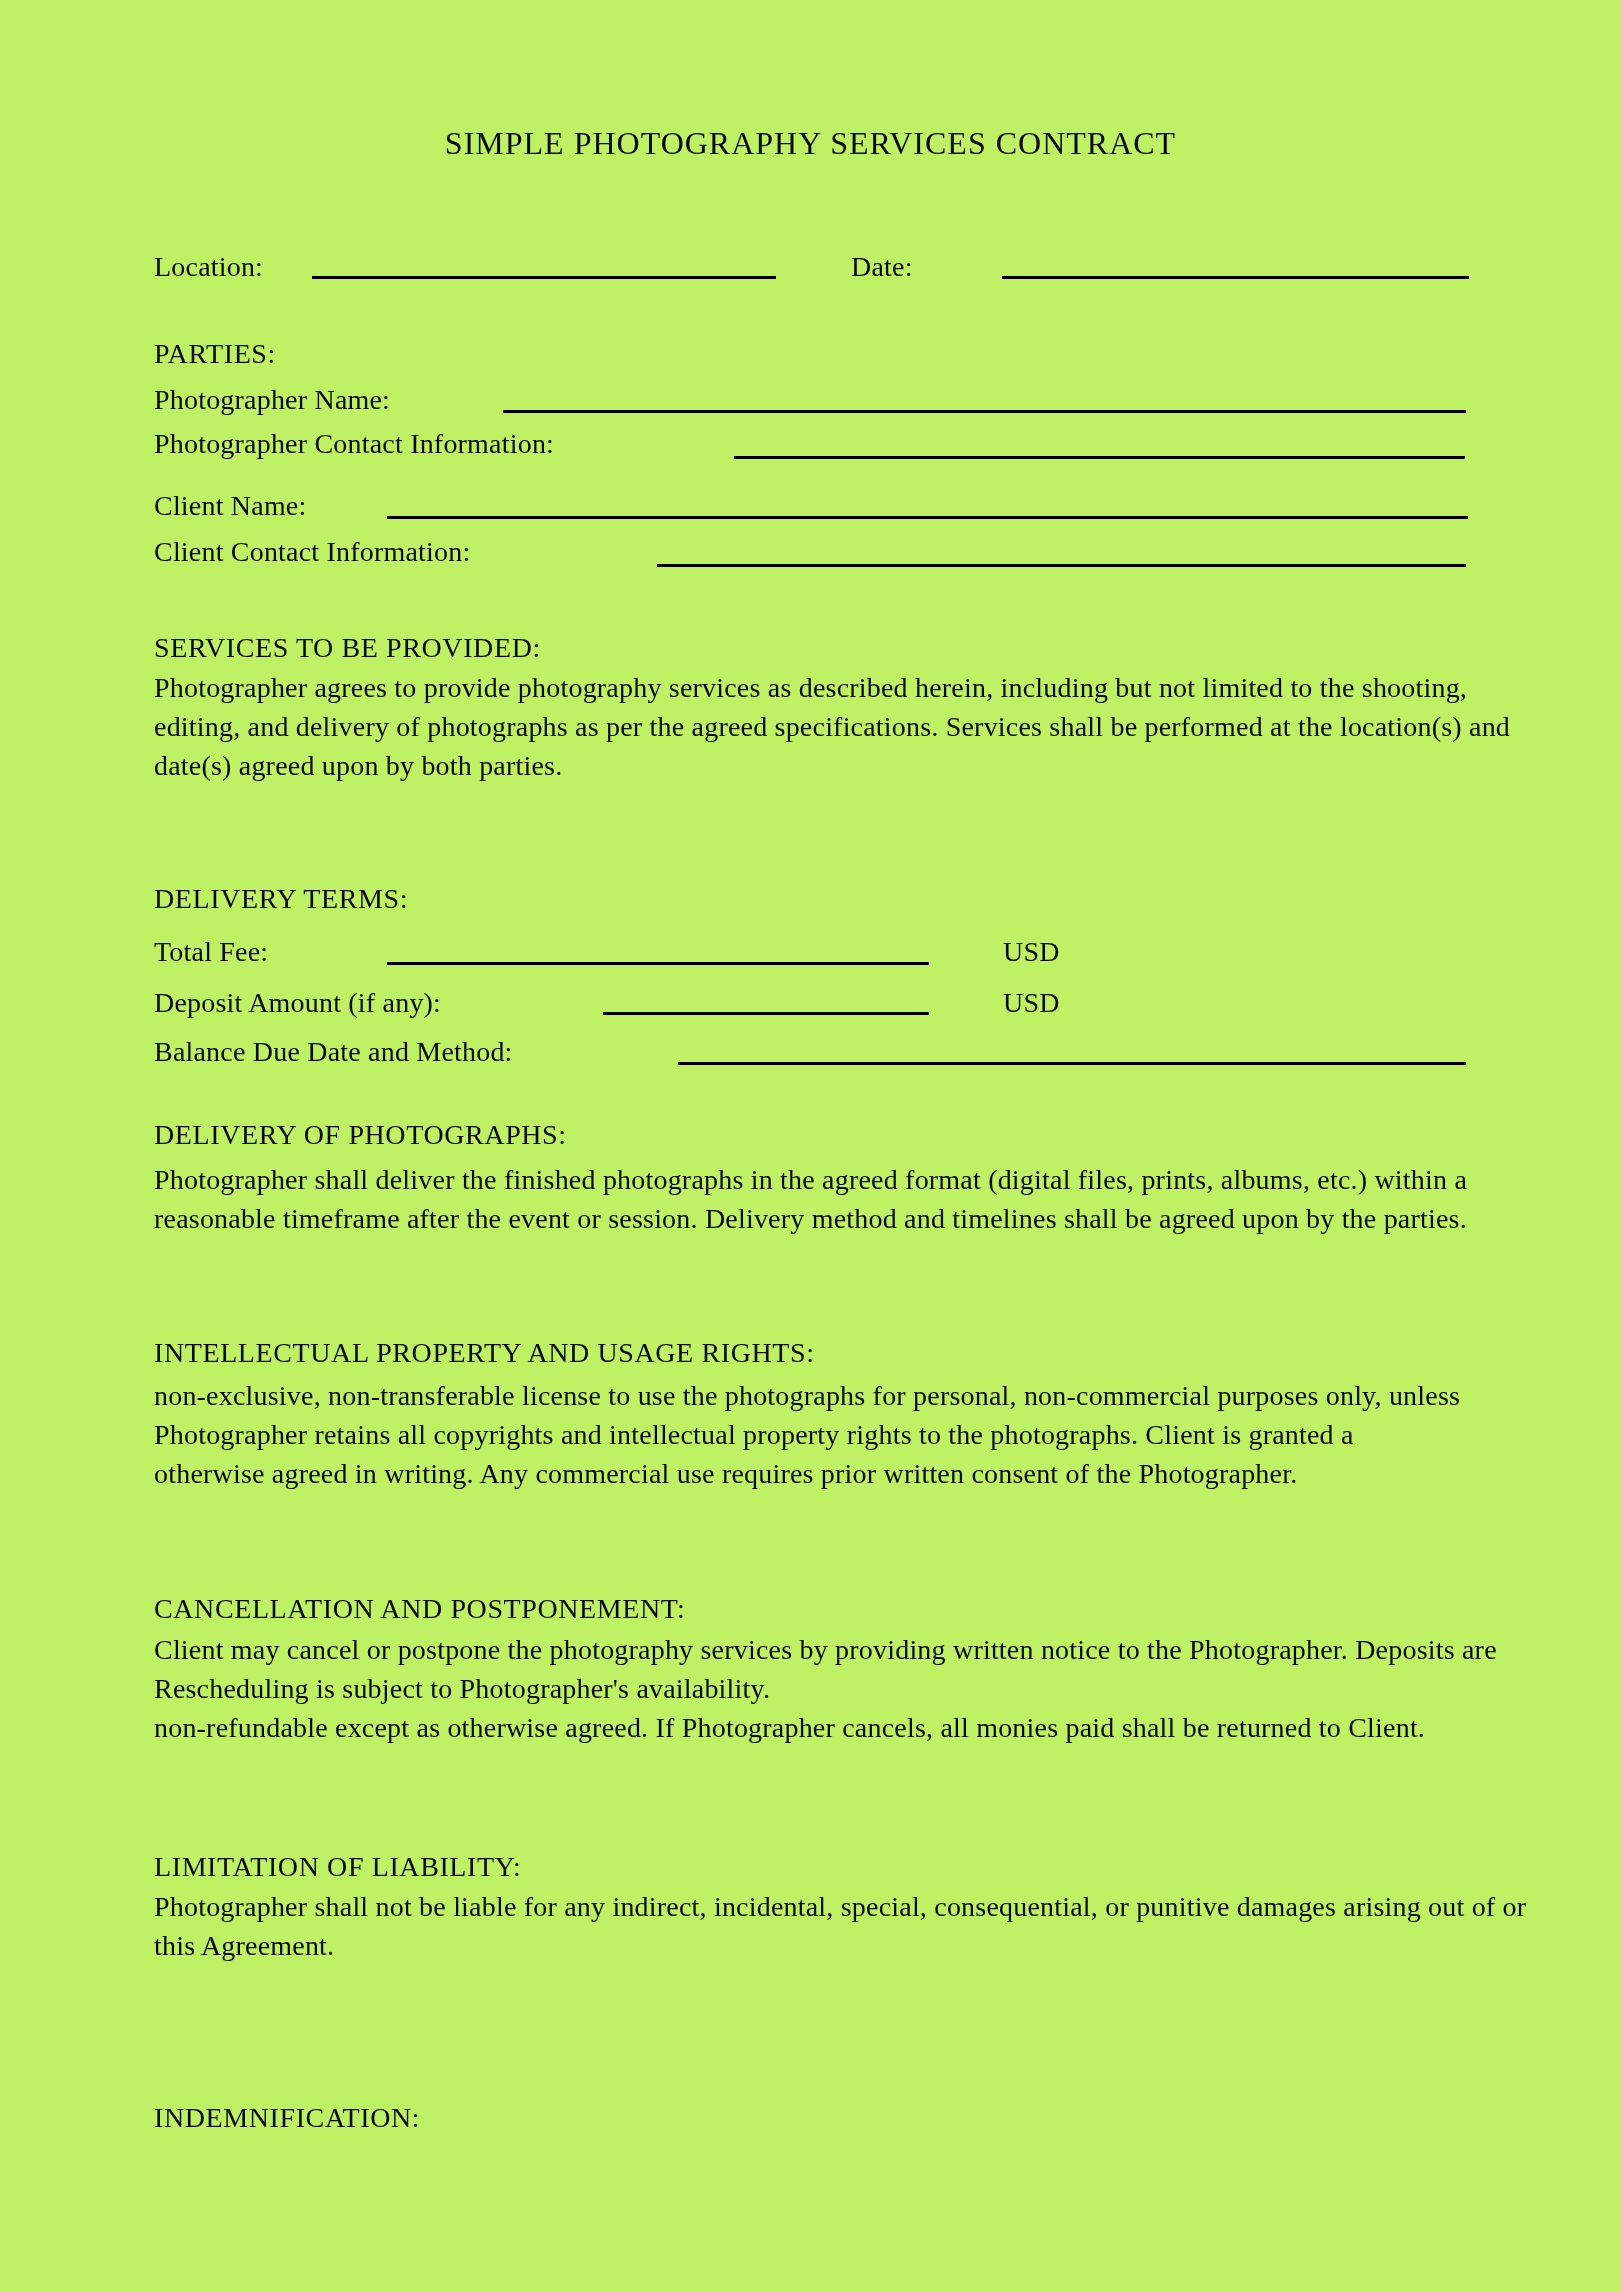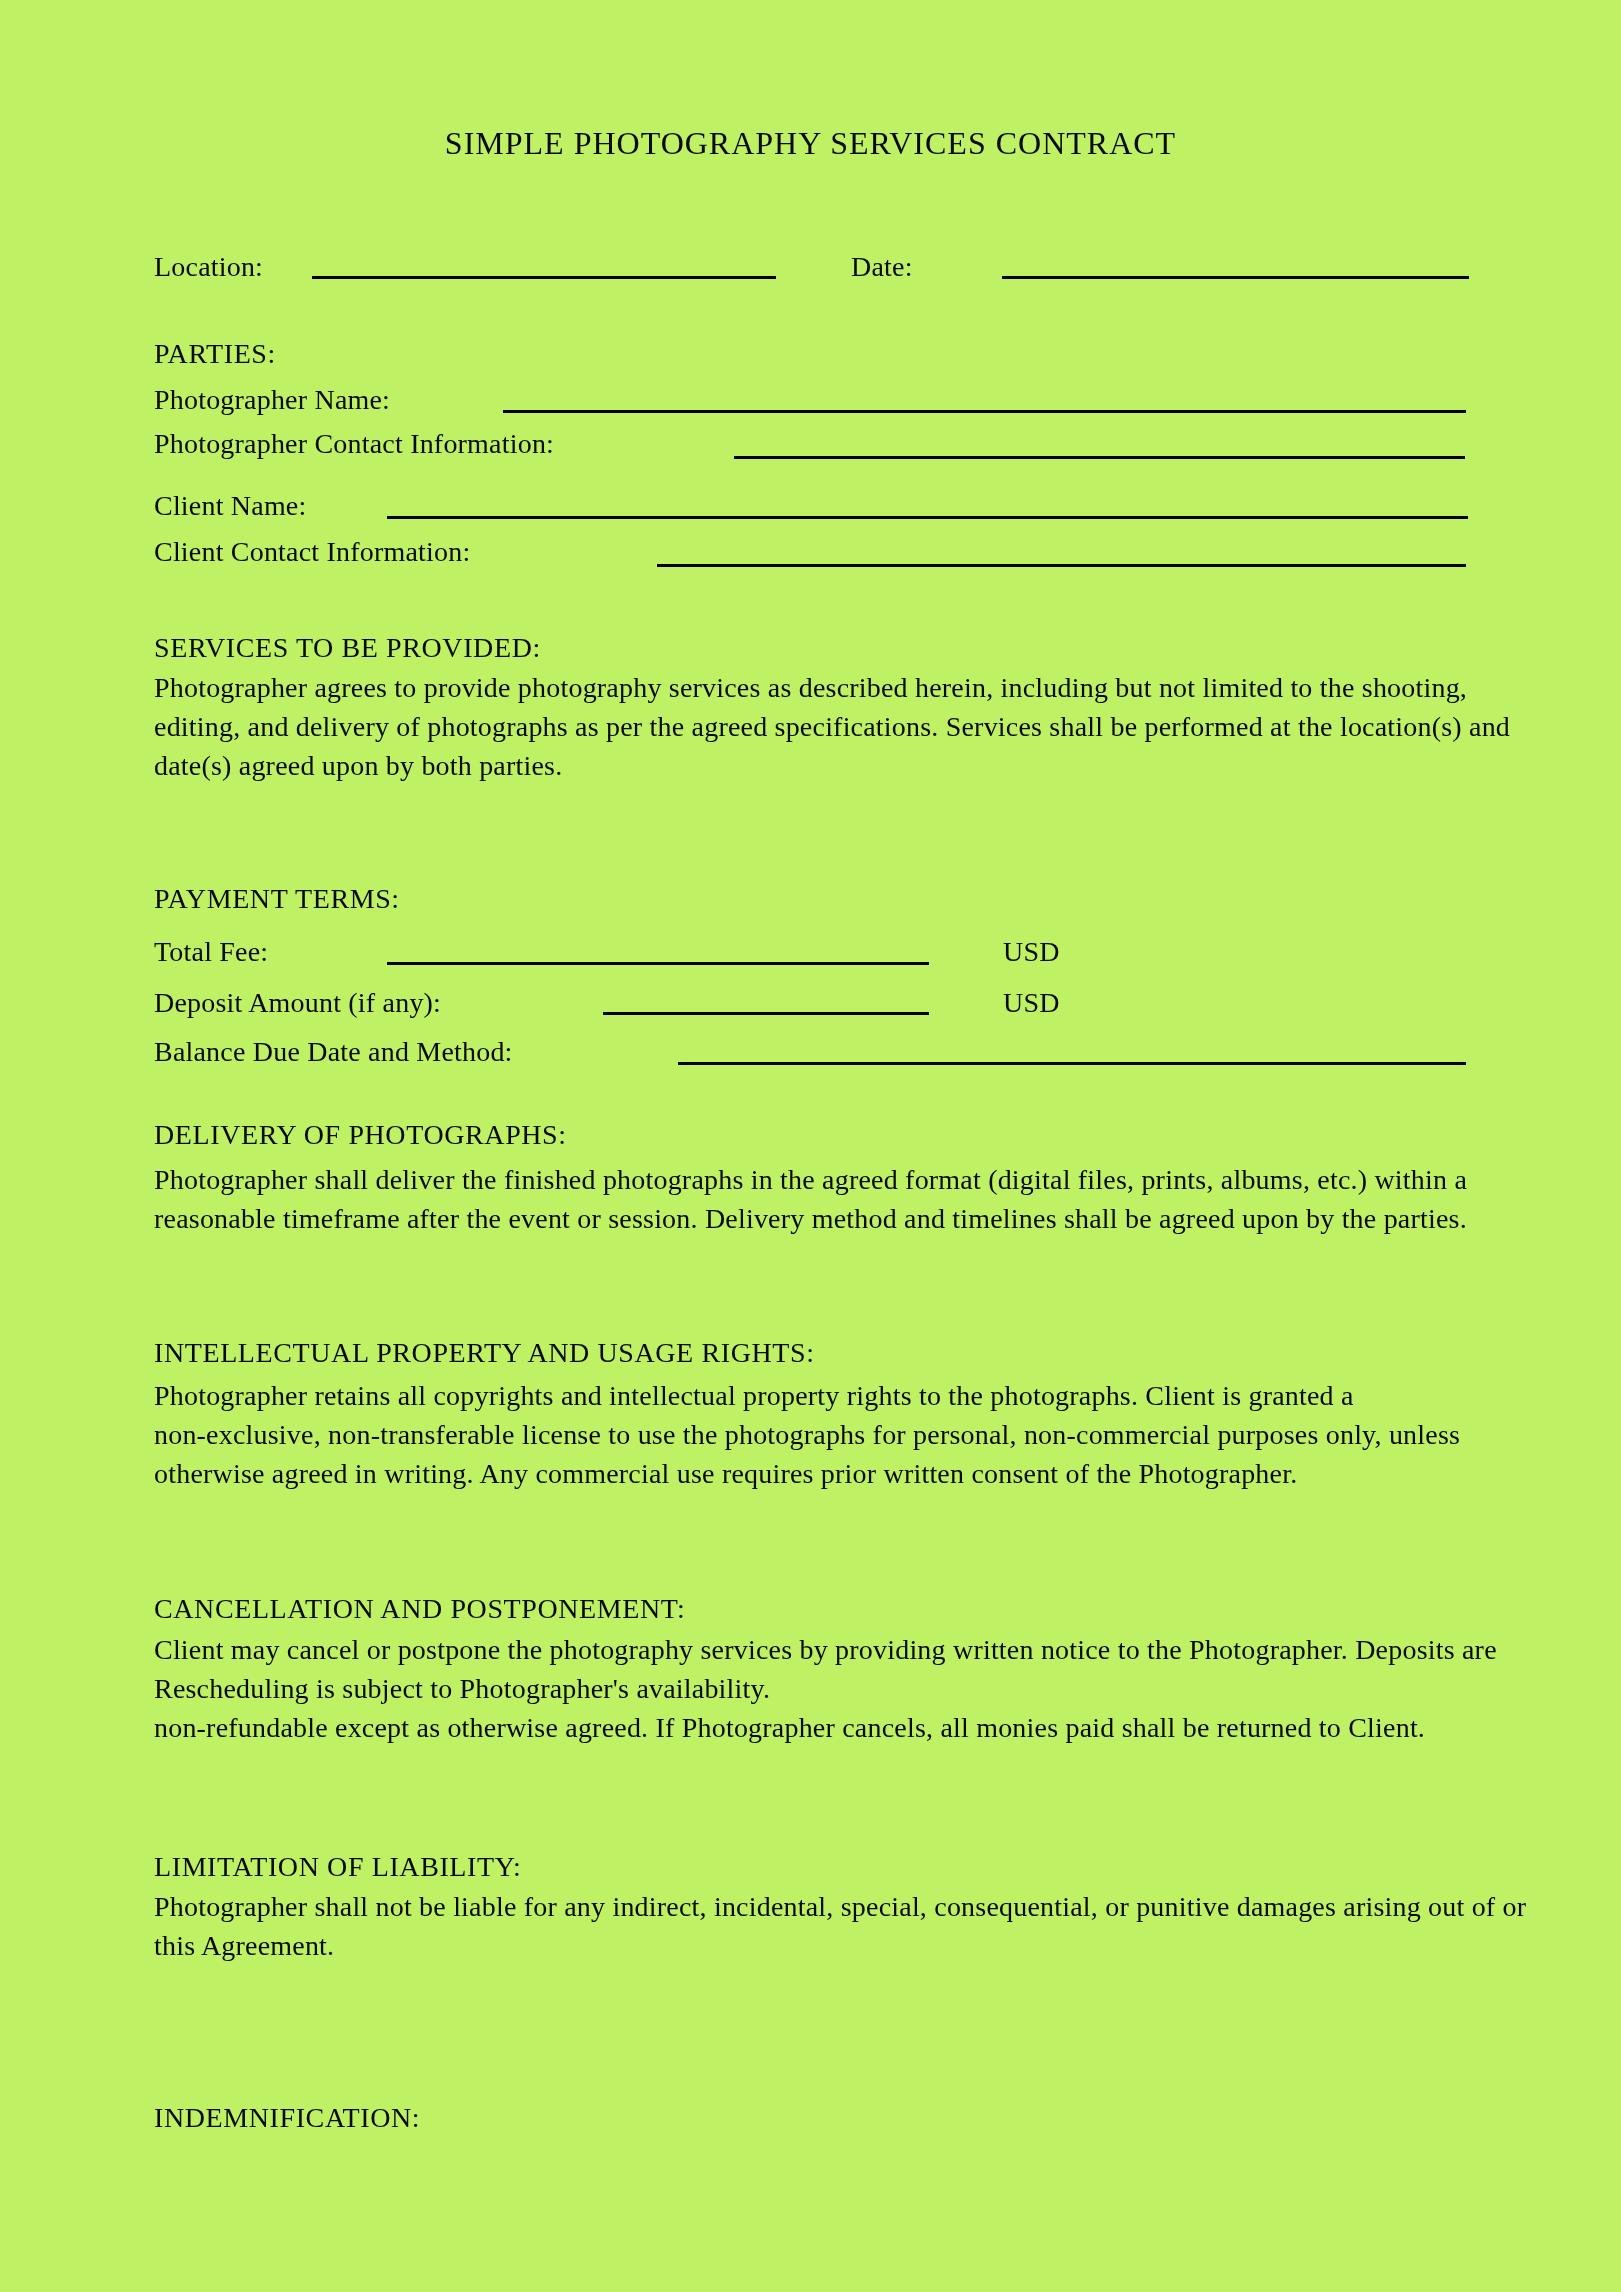--- a/index.html
+++ b/index.html
@@ -83,43 +83,43 @@
   <div class="lbl" style="top:536px; left:154px;">Client Contact Information:</div>
   <div class="fill-line" style="top:564px; left:657px; width:809px;"></div>
 
   <div class="heading" style="top:632px; left:154px;">SERVICES TO BE PROVIDED:</div>
   <div class="para" style="top:668px;">
     <div>Photographer agrees to provide photography services as described herein, including but not limited to the shooting,</div>
     <div>editing, and delivery of photographs as per the agreed specifications. Services shall be performed at the location(s) and</div>
     <div>date(s) agreed upon by both parties.</div>
   </div>
 
-  <div class="heading" style="top:883px; left:154px;">PAYMENT TERMS:</div>
+  <div class="heading" style="top:883px; left:154px;">DELIVERY TERMS:</div>
 
   <div class="lbl" style="top:936px; left:154px;">Total Fee:</div>
   <div class="fill-line" style="top:962px; left:387px; width:542px;"></div>
   <div class="lbl" style="top:936px; left:1003px;">USD</div>
 
   <div class="lbl" style="top:987px; left:154px;">Deposit Amount (if any):</div>
   <div class="fill-line" style="top:1012px; left:603px; width:326px;"></div>
   <div class="lbl" style="top:987px; left:1003px;">USD</div>
 
   <div class="lbl" style="top:1036px; left:154px;">Balance Due Date and Method:</div>
   <div class="fill-line" style="top:1062px; left:678px; width:788px;"></div>
 
   <div class="heading" style="top:1119px; left:154px;">DELIVERY OF PHOTOGRAPHS:</div>
   <div class="para" style="top:1160px;">
     <div>Photographer shall deliver the finished photographs in the agreed format (digital files, prints, albums, etc.) within a</div>
     <div>reasonable timeframe after the event or session. Delivery method and timelines shall be agreed upon by the parties.</div>
   </div>
 
   <div class="heading" style="top:1337px; left:154px;">INTELLECTUAL PROPERTY AND USAGE RIGHTS:</div>
   <div class="para" style="top:1376px;">
+    <div>non-exclusive, non-transferable license to use the photographs for personal, non-commercial purposes only, unless</div>
     <div>Photographer retains all copyrights and intellectual property rights to the photographs. Client is granted a</div>
-    <div>non-exclusive, non-transferable license to use the photographs for personal, non-commercial purposes only, unless</div>
     <div>otherwise agreed in writing. Any commercial use requires prior written consent of the Photographer.</div>
   </div>
 
   <div class="heading" style="top:1593px; left:154px;">CANCELLATION AND POSTPONEMENT:</div>
   <div class="para" style="top:1630px;">
     <div>Client may cancel or postpone the photography services by providing written notice to the Photographer. Deposits are</div>
     <div>Rescheduling is subject to Photographer's availability.</div>
     <div>non-refundable except as otherwise agreed. If Photographer cancels, all monies paid shall be returned to Client.</div>
   </div>
 

